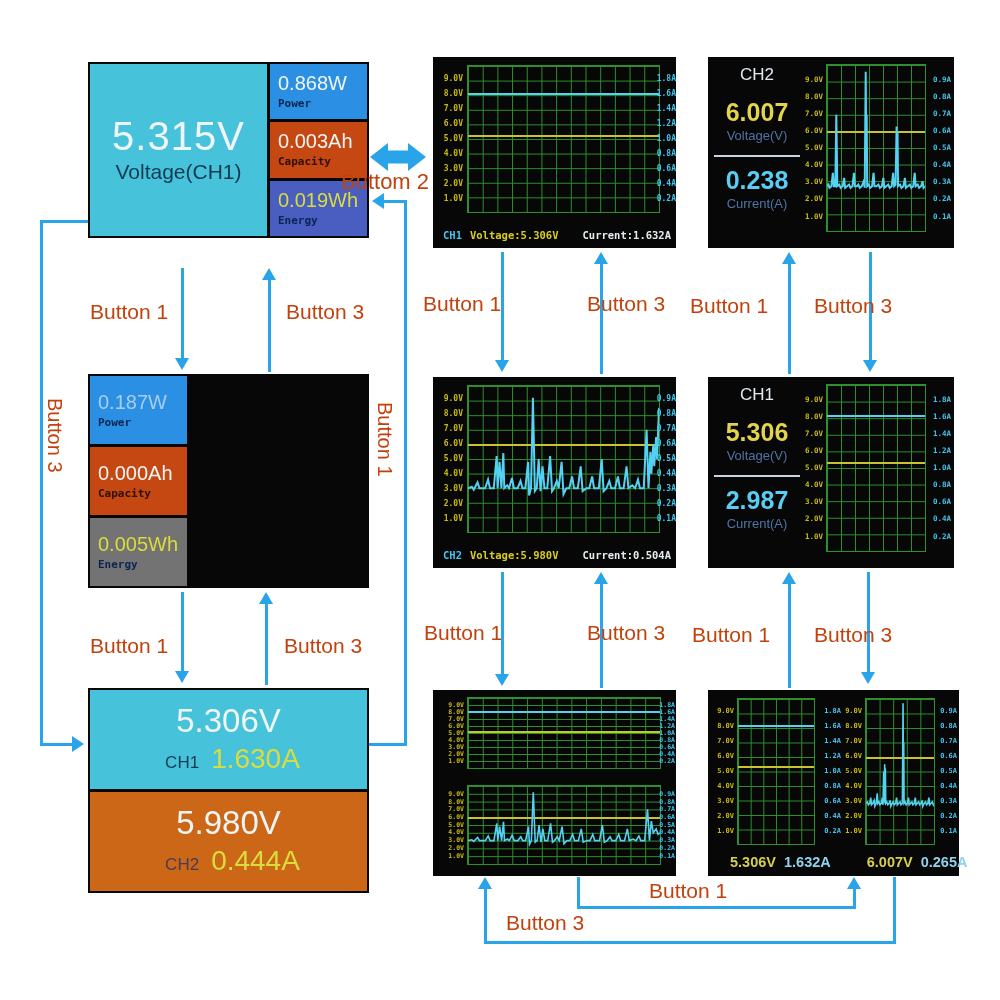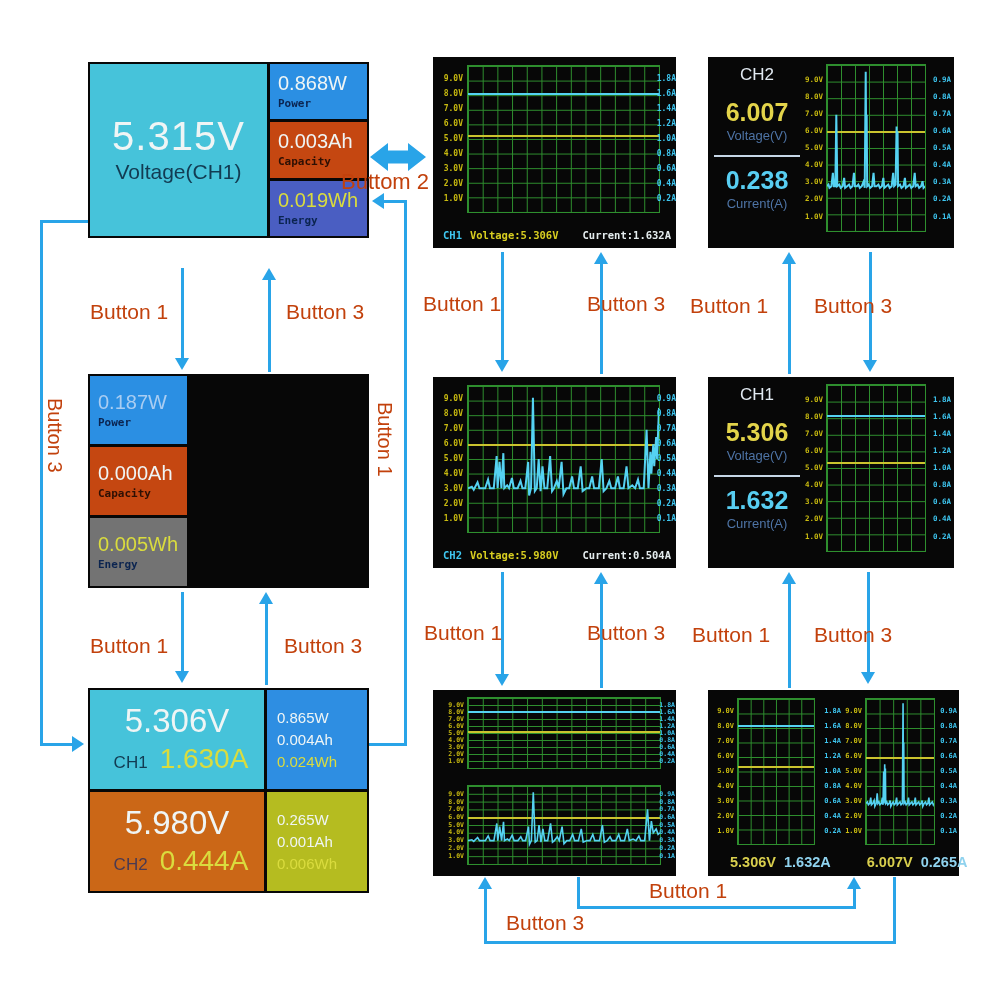--- a/index.html
+++ b/index.html
@@ -119,32 +119,20 @@
         </div>
       </div>
       <div class="tile q c-or">
         <div class="bignum t-white">5.980V</div>
         <div class="chrow">
           <span class="ch t-purp">CH2</span>
           <span class="amp t-dyel">0.444A</span>
         </div>
       </div>
     </div>
-    <div class="col side" style="width:100px">
-      <div class="stile qside c-blue">
-        <span class="t-white">0.865W</span>
-        <span class="t-white">0.004Ah</span>
-        <span class="t-dyel">0.024Wh</span>
-      </div>
-      <div class="stile qside c-yg">
-        <span class="t-white">0.265W</span>
-        <span class="t-white">0.001Ah</span>
-        <span class="t-dyel">0.006Wh</span>
-      </div>
-    </div>
   </div>
 
   <div class="scope" style="left:433px;top:57px;width:243px;height:191px">
     <div class="ticks v" style="left:4px;top:8px;width:28px;height:148px;font-size:8px;padding:10px 2px">
         <span>9.0V</span>
         <span>8.0V</span>
         <span>7.0V</span>
         <span>6.0V</span>
         <span>5.0V</span>
         <span>4.0V</span>
@@ -248,21 +236,21 @@
       <span class="st-c" style="margin-left:24px">Current:0.504A</span>
     </div>
   </div>
 
   <div class="scope" style="left:708px;top:377px;width:246px;height:191px">
     <div class="minfo" style="left:4px;top:4px;width:90px;height:182px">
       <div class="ch">CH1</div>
       <div class="vval">5.306</div>
       <div class="vlab">Voltage(V)</div>
       <div class="div"></div>
-      <div class="cval">1.632</div>
+      <div class="cval">2.987</div>
       <div class="clab">Current(A)</div>
     </div>
     <div class="ticks v" style="left:94px;top:7px;width:22px;height:168px;font-size:7.5px;padding:12px 1px">
         <span>9.0V</span>
         <span>8.0V</span>
         <span>7.0V</span>
         <span>6.0V</span>
         <span>5.0V</span>
         <span>4.0V</span>
         <span>3.0V</span>

